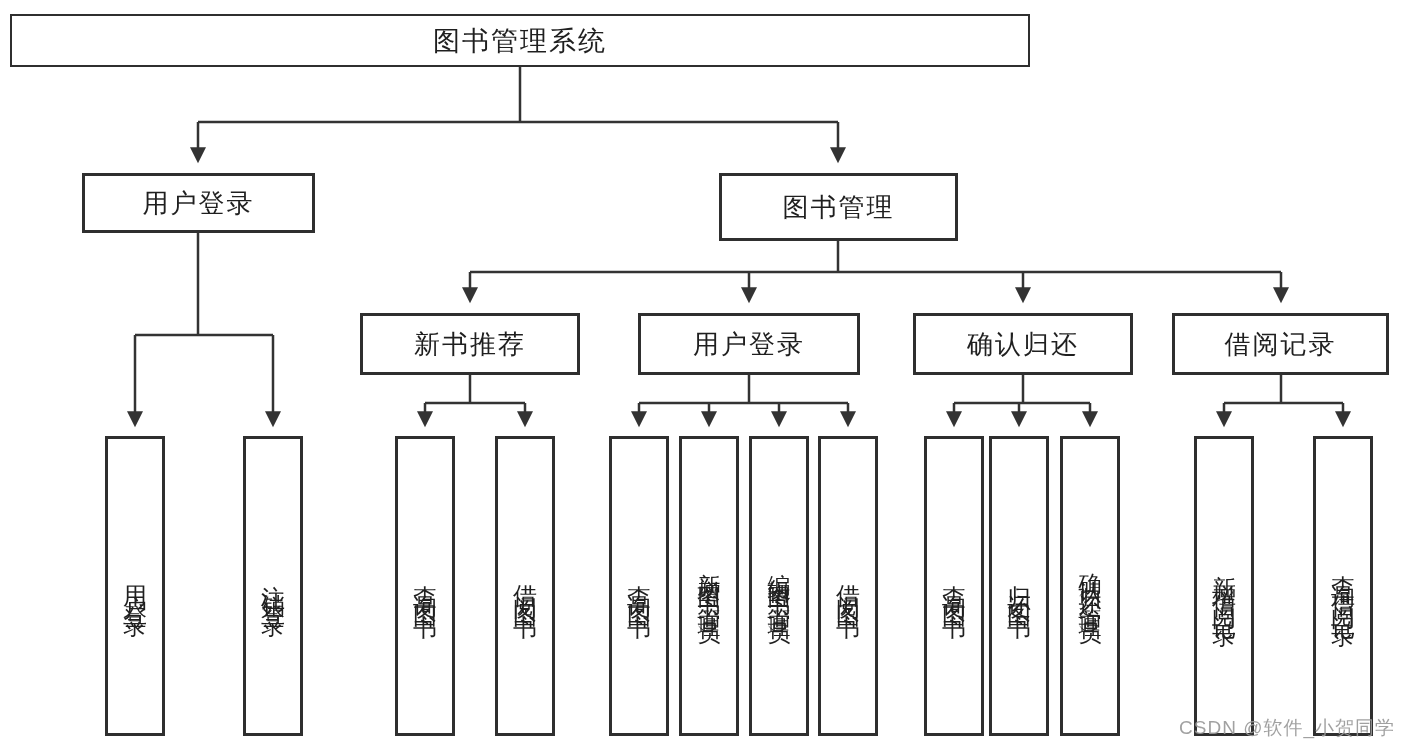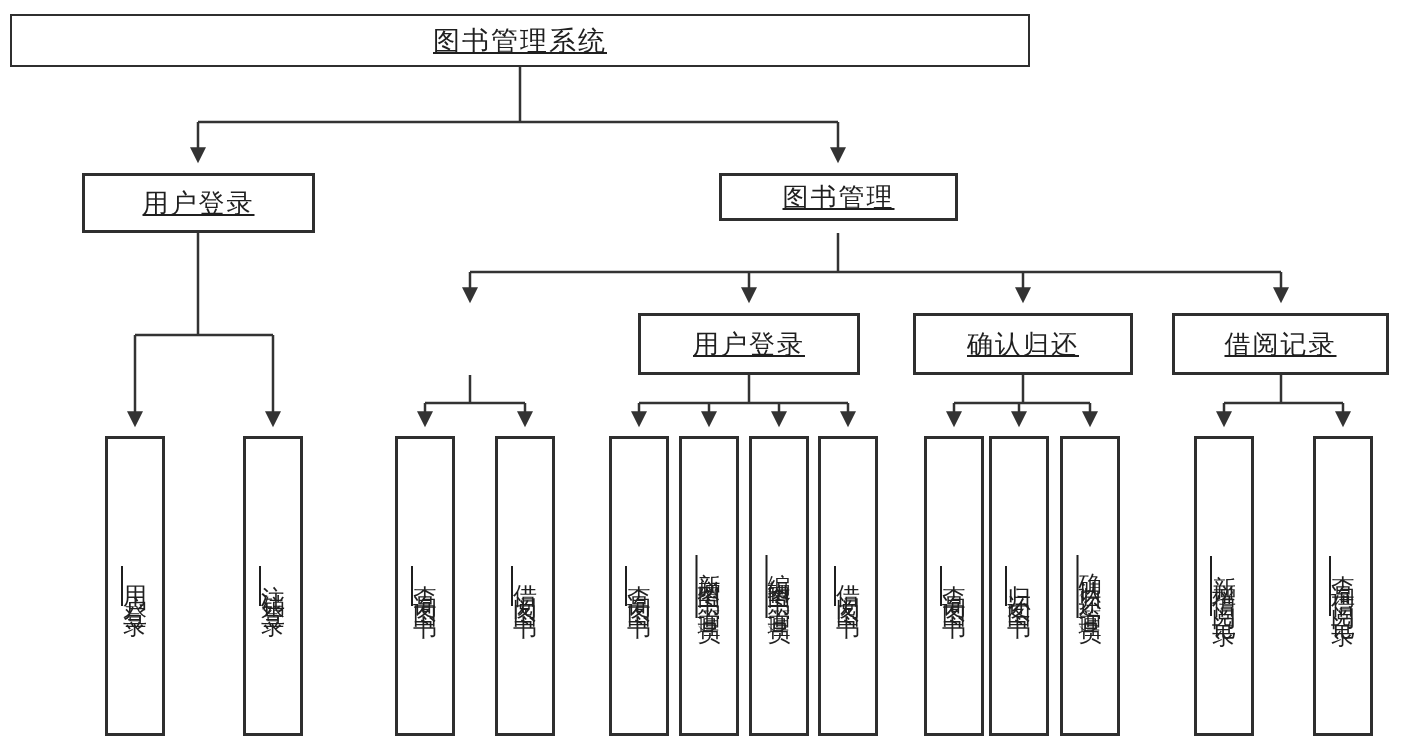--- a/index.html
+++ b/index.html
@@ -19,21 +19,20 @@
   }
   .node {
     position: absolute;
     box-sizing: border-box;
     background: #ffffff;
     border: 3px solid #2f2f2f;
     display: flex;
     align-items: center;
     justify-content: center;
     color: #1f1f1f;
-    text-decoration: underline;
   }
   .h-label {
     font-size: 26px;
     letter-spacing: 2px;
     white-space: nowrap;
   }
   .root-box .h-label { font-size: 27px; }
   .v-label {
     writing-mode: vertical-rl;
     text-orientation: mixed;
@@ -113,24 +112,27 @@
     </g>
   </svg>
 
   <div class="node root-box" style="left:10px; top:14px; width:1020px; height:53px; border-width:2px;">
     <span class="h-label">图书管理系统</span>
   </div>
 
   <div class="node" style="left:82px; top:173px; width:233px; height:60px;">
     <span class="h-label">用户登录</span>
   </div>
-  <div class="node" style="left:719px; top:173px; width:239px; height:48px;">
+  <div class="node" style="left:719px; top:173px; width:239px; height:68px;">
     <span class="h-label">图书管理</span>
   </div>
 
+  <div class="node" style="left:360px; top:313px; width:220px; height:62px;">
+    <span class="h-label">新书推荐</span>
+  </div>
   <div class="node" style="left:638px; top:313px; width:222px; height:62px;">
     <span class="h-label">用户登录</span>
   </div>
   <div class="node" style="left:913px; top:313px; width:220px; height:62px;">
     <span class="h-label">确认归还</span>
   </div>
   <div class="node" style="left:1172px; top:313px; width:217px; height:62px;">
     <span class="h-label">借阅记录</span>
   </div>
 
@@ -167,14 +169,15 @@
   <div class="node" style="left:1060px; top:436px; width:60px; height:300px;">
     <span class="v-label dense">确认归还（管理员）</span>
   </div>
   <div class="node" style="left:1194px; top:436px; width:60px; height:300px;">
     <span class="v-label">新增借阅记录</span>
   </div>
   <div class="node" style="left:1313px; top:436px; width:60px; height:300px;">
     <span class="v-label">查询借阅记录</span>
   </div>
 
+  <div class="watermark">CSDN @软件_小贺同学</div>
 
 </div>
 
 </body></html>

